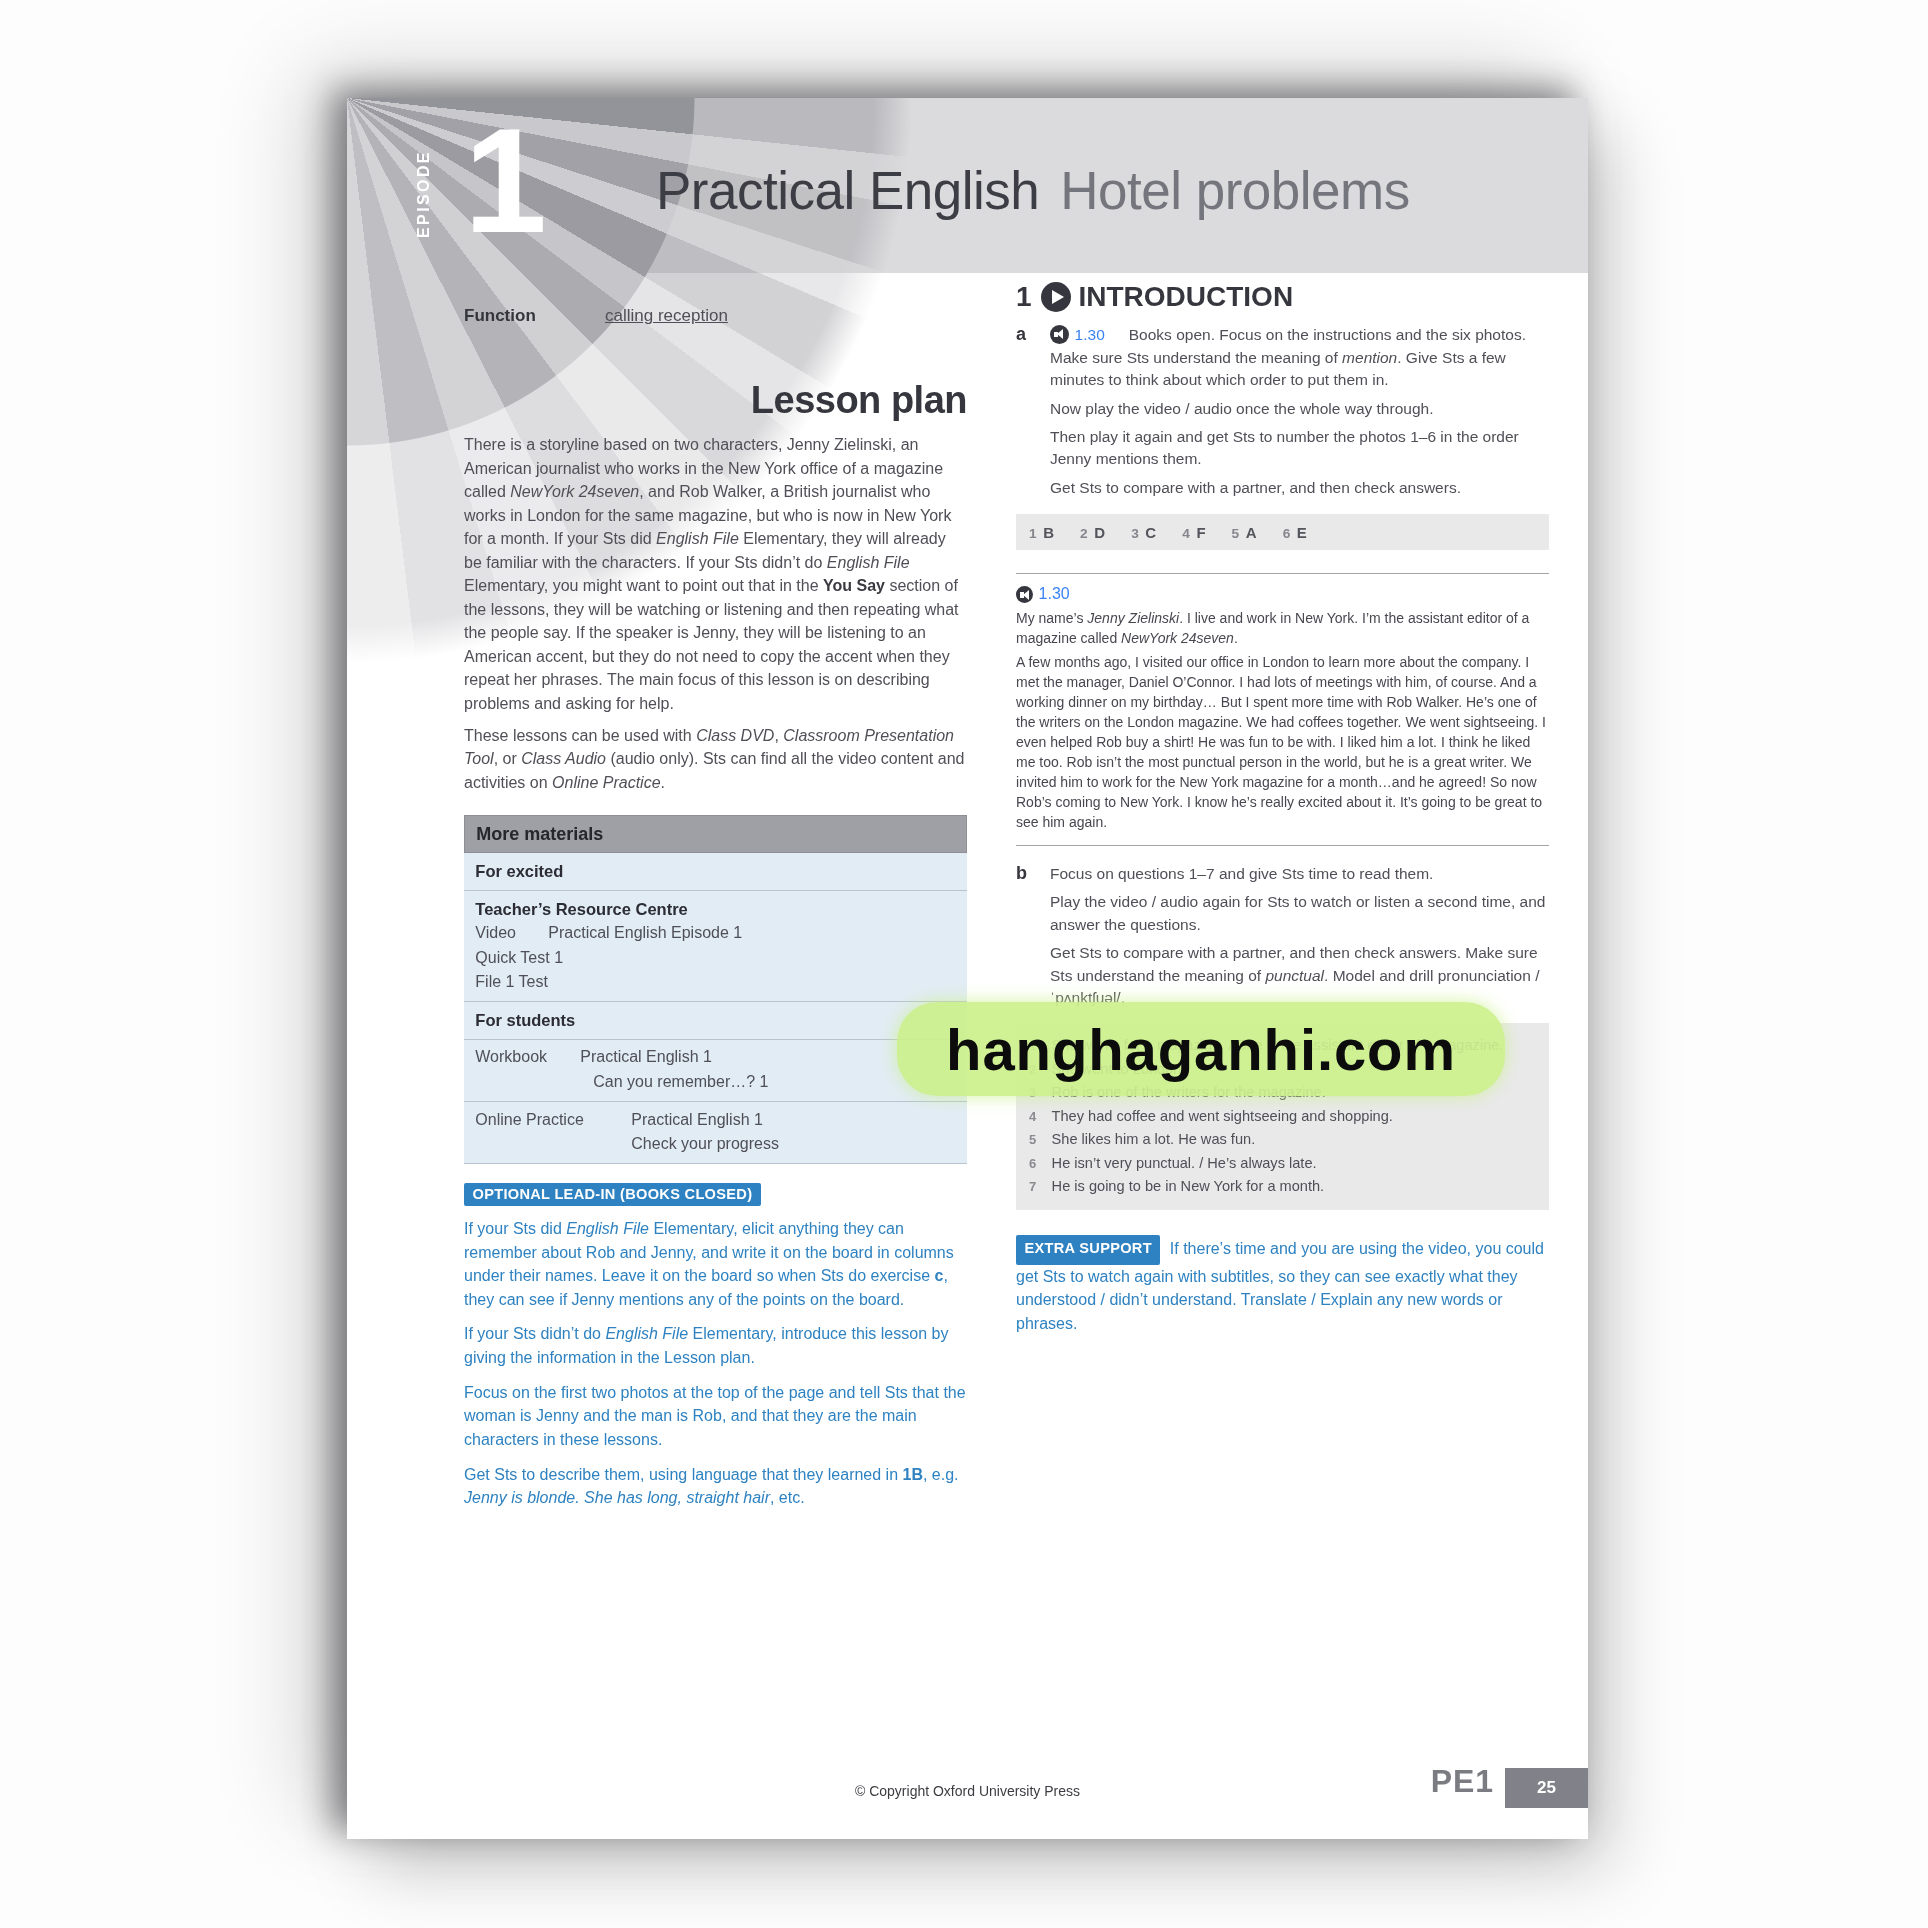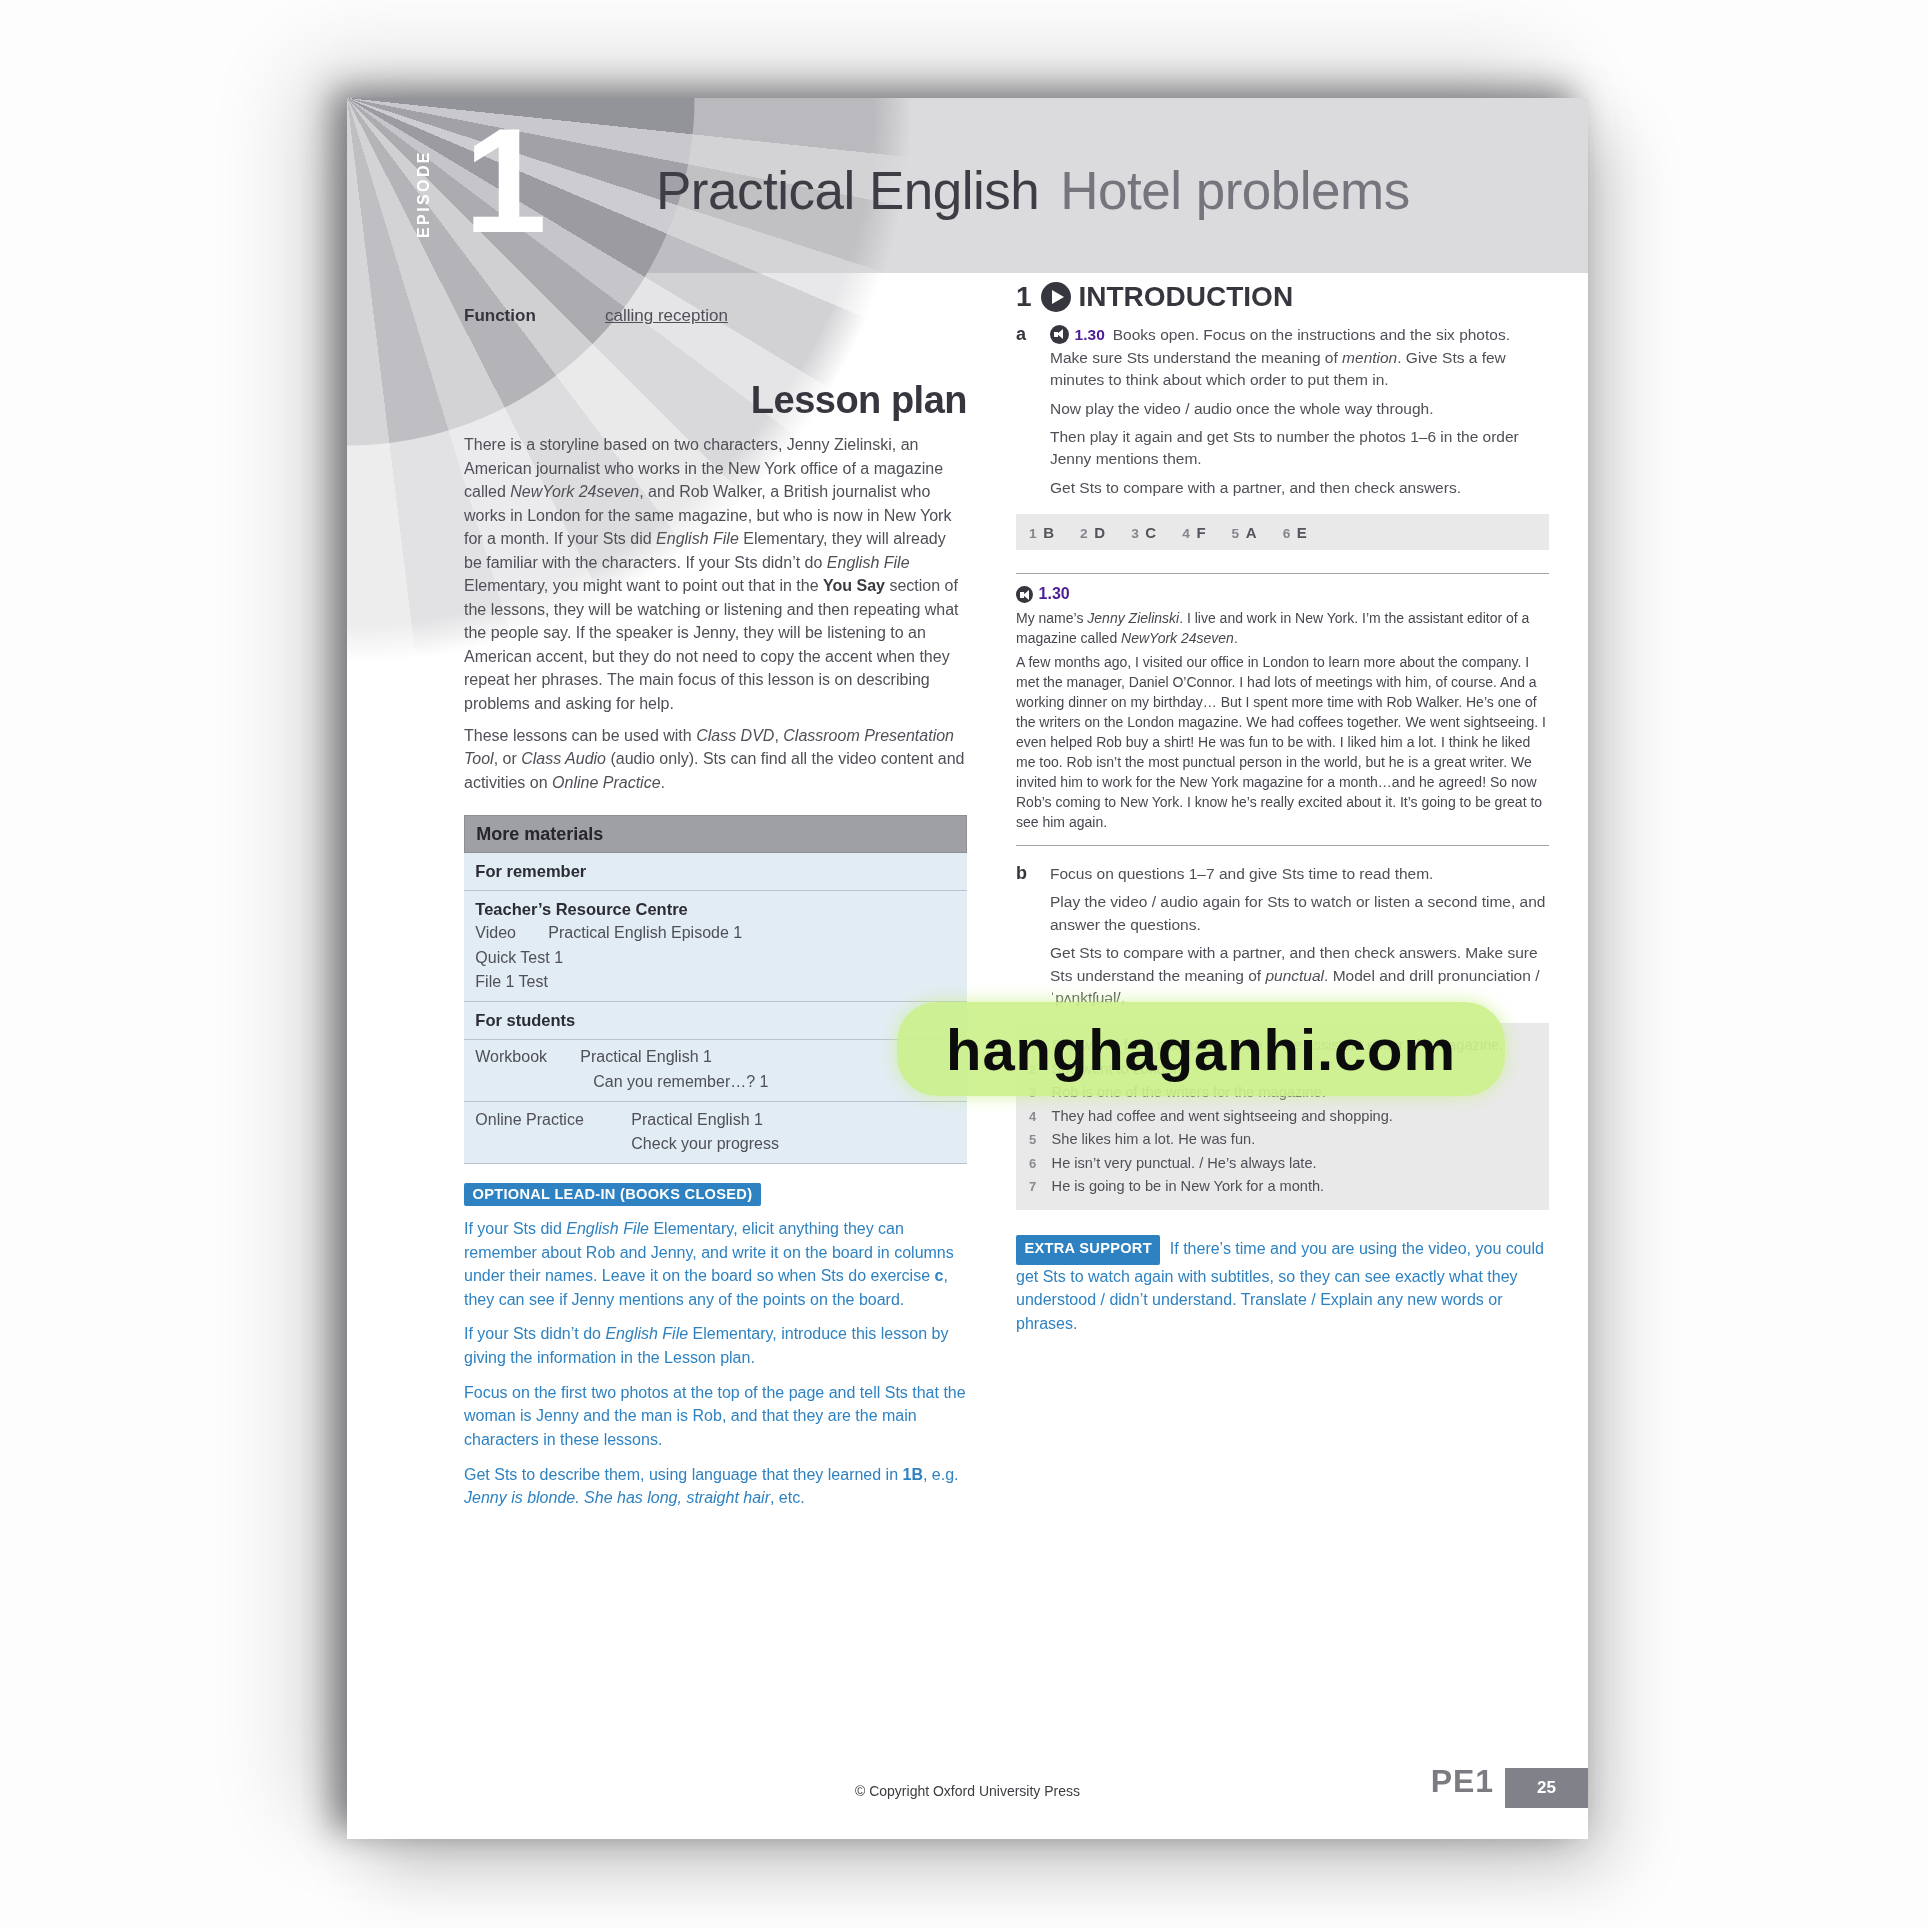--- a/index.html
+++ b/index.html
@@ -107,21 +107,21 @@
   }
   .item { position:relative; padding-left:34px; margin-top:11.3px; }
   .marker { position:absolute; left:0; top:0; font-weight:bold; font-size:18px; color:#36363e; }
   .spk {
     width:19px; height:19px; border-radius:50%; background:#36363e;
     display:inline-block; position:relative; vertical-align:-3.8px; margin-right:5.6px;
   }
   .spk::before { content:""; position:absolute; left:3.8px; top:6.6px; width:3.8px; height:5.6px; background:#fff; }
   .spk::after  { content:""; position:absolute; left:6.6px; top:3.8px; border-right:6.6px solid #fff; border-top:5.6px solid transparent; border-bottom:5.6px solid transparent; }
   .spk.small { width:17px; height:17px; }
-  .audio-num { font-weight:bold; color:#4c1d95; margin-right:8px; }
+  .audio-num { font-weight:normal; color:#3b82f6; margin-right:24px; }
   .r-para { margin-top:5.6px; font-size:15.5px; line-height:22.6px; }
 
   .key-strip {
     margin-top:15px; background:#e9e9ea; padding:9.4px 13px;
     font-size:15px; display:flex;
   }
   .key-pair { margin-right:26px; white-space:nowrap; }
   .key-n { color:#85858d; font-weight:600; margin-right:6.6px; font-size:13.7px; }
   .key-l { color:#54545c; font-weight:600; }
 
@@ -173,21 +173,21 @@
       <div class="function-row">
         <span class="function-label">Function</span><span class="function-value">calling reception</span>
       </div>
 
       <h2 class="lesson-title">Lesson plan</h2>
       <p class="body-txt lp-para"><span>There is a storyline based on two characters, Jenny Zielinski, an American journalist who works in the New York office of a magazine called </span><span class="run-i">NewYork 24seven</span><span>, and Rob Walker, a British journalist who works in London for the same magazine, but who is now in New York for a month. If your Sts did </span><span class="run-i">English File</span><span> Elementary, they will already be familiar with the characters. If your Sts didn’t do </span><span class="run-i">English File</span><span> Elementary, you might want to point out that in the </span><span class="run-b">You Say</span><span> section of the lessons, they will be watching or listening and then repeating what the people say. If the speaker is Jenny, they will be listening to an American accent, but they do not need to copy the accent when they repeat her phrases. The main focus of this lesson is on describing problems and asking for help.</span></p>
       <p class="body-txt lp-para"><span>These lessons can be used with </span><span class="run-i">Class DVD</span><span>, </span><span class="run-i">Classroom Presentation Tool</span><span>, or </span><span class="run-i">Class Audio</span><span> (audio only). Sts can find all the video content and activities on </span><span class="run-i">Online Practice</span><span>.</span></p>
 
       <div class="materials">
         <div class="materials-head">More materials</div>
-        <div class="mat-row mat-bold">For remember</div>
+        <div class="mat-row mat-bold">For excited</div>
         <div class="mat-row">
           <div class="mat-bold">Teacher’s Resource Centre</div>
           <div class="mat-pair video-pair">
             <span class="lbl">Video</span>
             <span>Practical English Episode 1</span>
           </div>
           <div>Quick Test 1</div>
           <div>File 1 Test</div>
         </div>
         <div class="mat-row mat-bold">For students</div>

